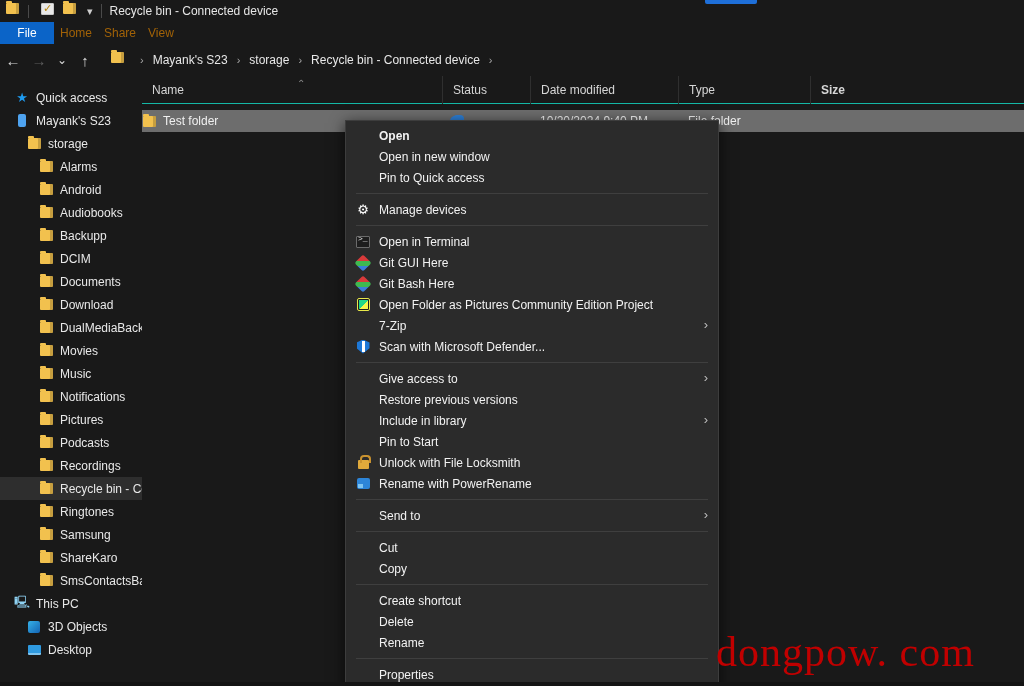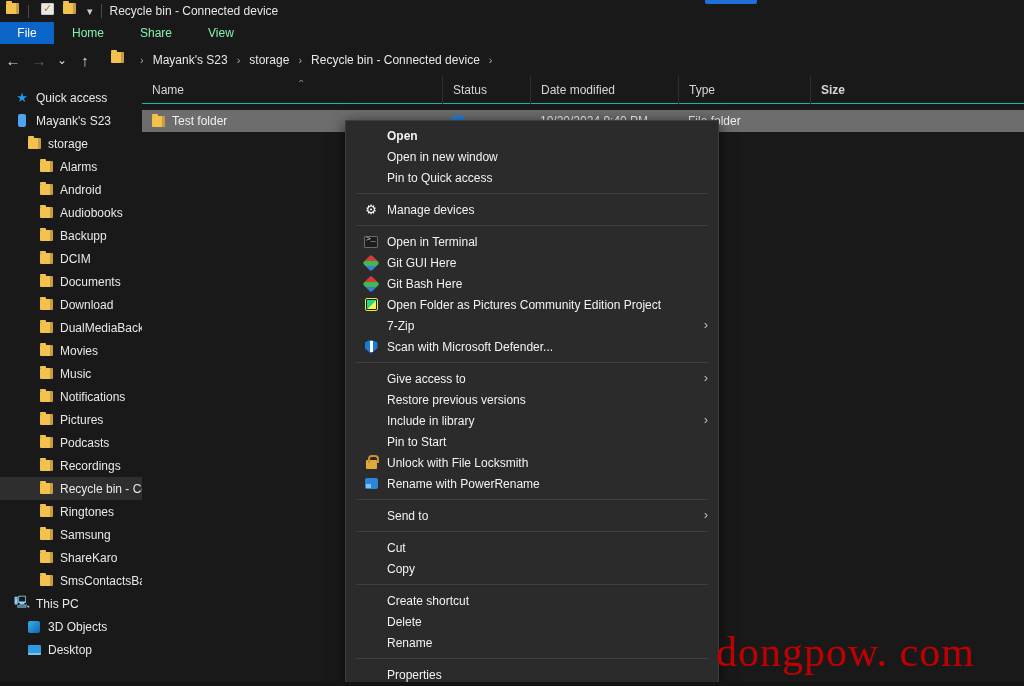--- a/index.html
+++ b/index.html
@@ -52,21 +52,21 @@
     background: #1e6fd9; border-radius: 0 0 2px 2px;
   }
 
   
   .ribbon {
     position: absolute; left: 0; top: 22px; width: 1024px; height: 22px;
     background: #191919; display: flex; align-items: stretch;
   }
   .rtab {
     display: flex; align-items: center; justify-content: center;
-    font-size: 12px; color: #86efac; padding: 0 18px; cursor: default;
+    font-size: 12px; color: #a16207; padding: 0 6px; cursor: default;
   }
   .rtab.file { background: #0b64c8; color: #ffffff; width: 54px; padding: 4px; }
 
   
   .addrbar {
     position: absolute; left: 0; top: 44px; width: 1024px; height: 32px;
     background: #191919; display: flex; align-items: center;
   }
   .navbtn {
     width: 26px; height: 26px; display: flex; align-items: center; justify-content: center;
@@ -126,38 +126,38 @@
   }
   .col:first-child { border-left: none; }
   .sort-caret {
     position: absolute; left: 155px; top: 2px; font-size: 10px; color: #8a8a8a;
   }
   .row {
     height: 22px; display: flex; align-items: center;
     background: #6e6e6e33; margin-top: 6px;
   }
   .row.selected { background: #6d6d6d; }
-  .row-name { display: flex; align-items: center; padding-left: 10px; }
+  .row-name { display: flex; align-items: center; padding-left: 1px; }
   .row-name .folder-glyph { margin-right: 7px; }
   .cell { font-size: 12px; color: #f0f0f0; display: flex; align-items: center; }
   .cloud-badge {
     width: 13px; height: 10px; background: #2d7fd6; border-radius: 5px 5px 4px 4px;
     box-shadow: 2px -2px 0 -1px #2d7fd6;
   }
 
   
   .ctxmenu {
     position: absolute; left: 345px; top: 120px; width: 374px;
     background: #2b2b2b; border: 1px solid #3d3d3d;
     box-shadow: 0 3px 14px rgba(0,0,0,.65);
     padding: 4px 0 5px 0;
   }
   .mi {
     height: 21px; display: flex; align-items: center; position: relative;
-    font-size: 12px; color: #f2f2f2; padding-left: 16px;
+    font-size: 12px; color: #f2f2f2; padding-left: 8px;
   }
   .mi .mi-icon {
     width: 18px; height: 16px; margin-right: 7px; flex: none;
     display: flex; align-items: center; justify-content: center;
   }
   .mi .mi-label { white-space: nowrap; }
   .mi.bold .mi-label { font-weight: bold; }
   .mi .chev {
     position: absolute; right: 10px; top: 2px;
     font-size: 13px; color: #bdbdbd; font-weight: 300;

